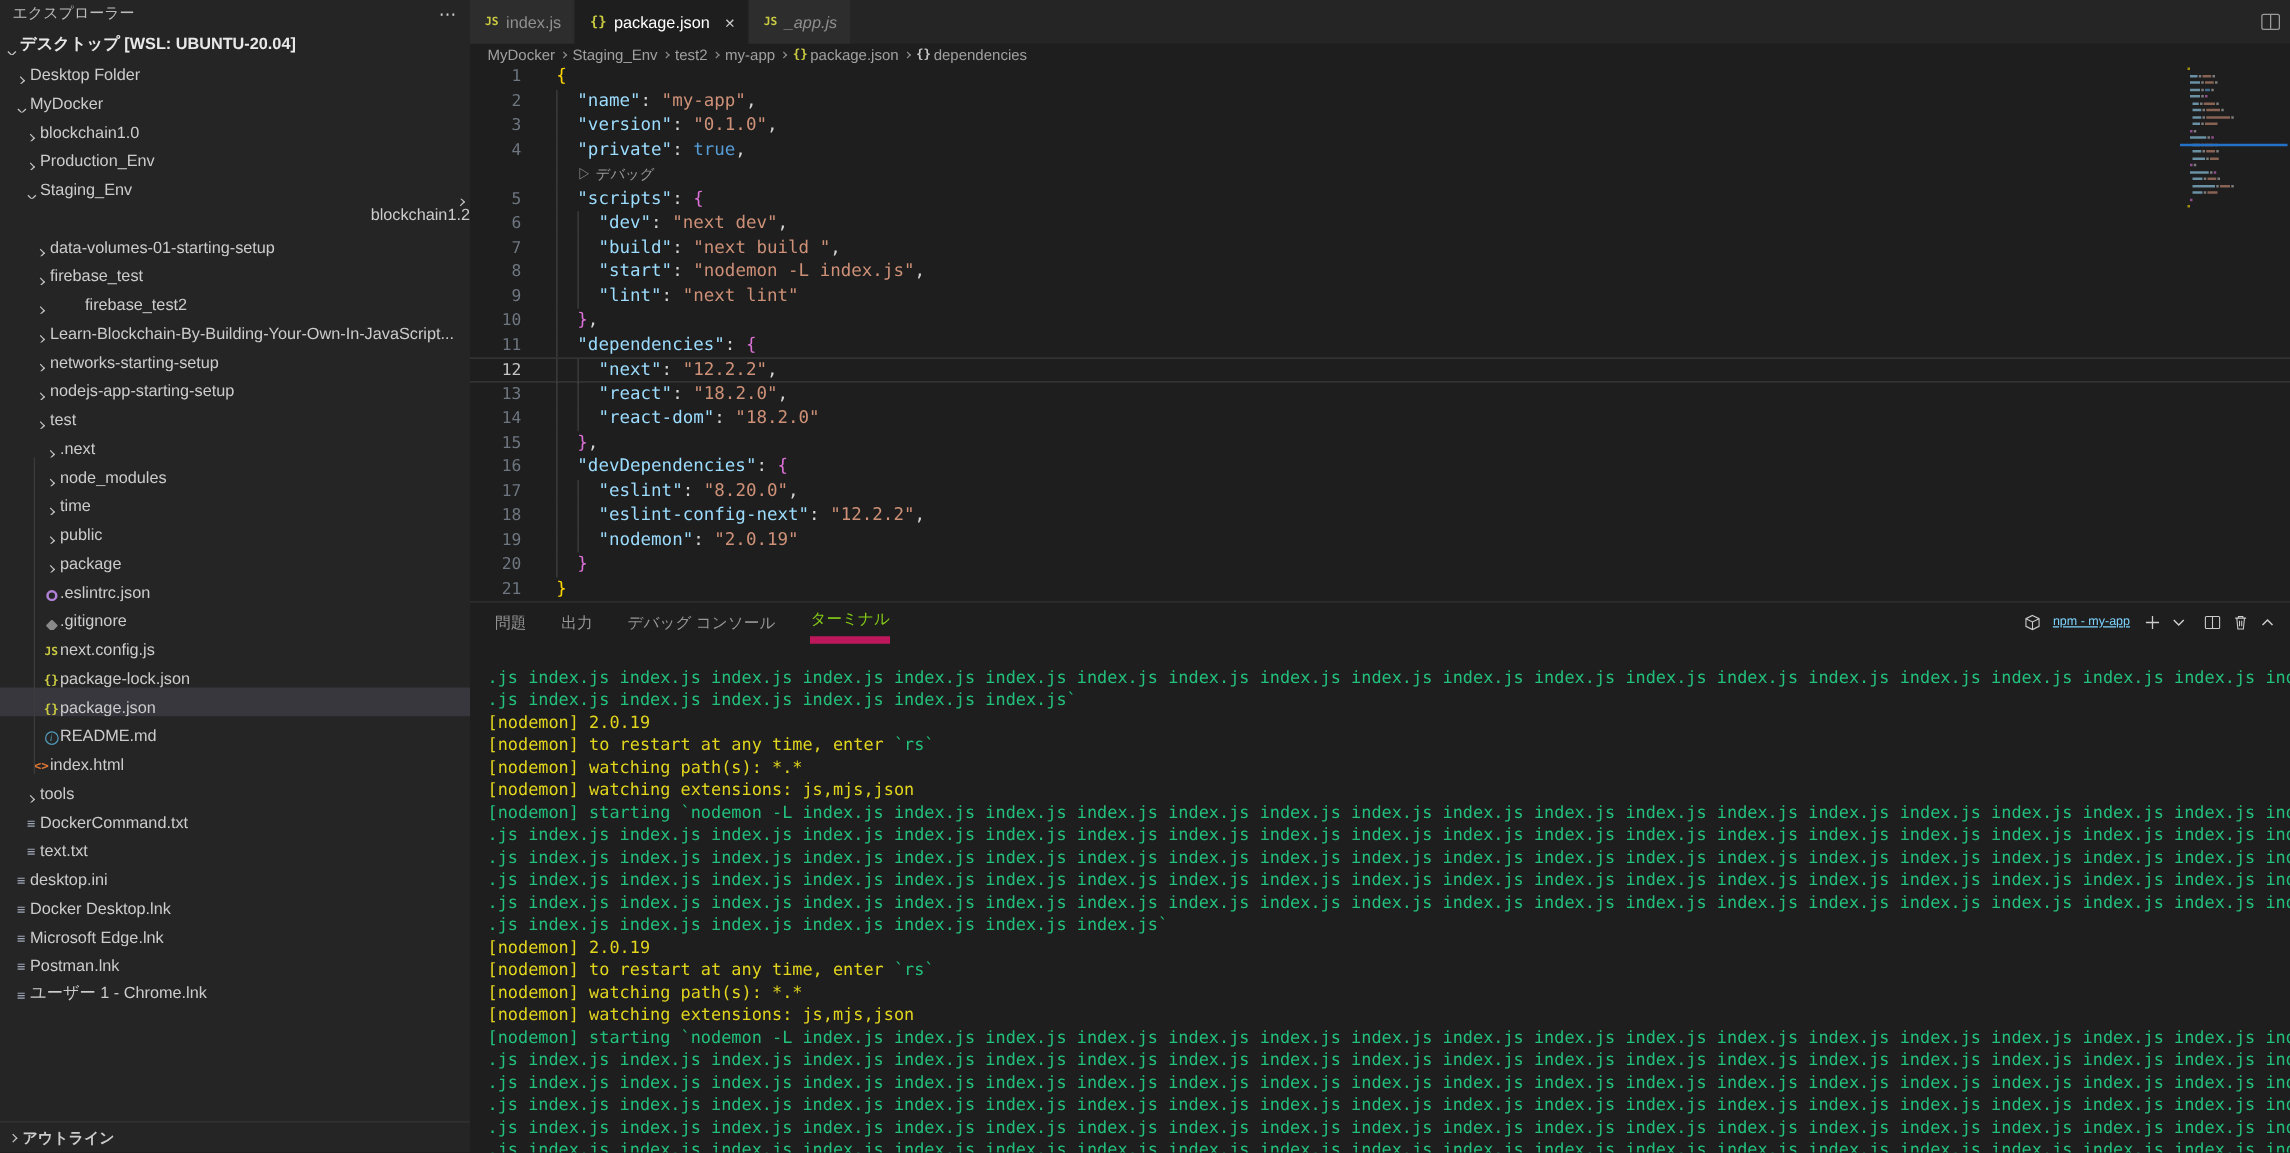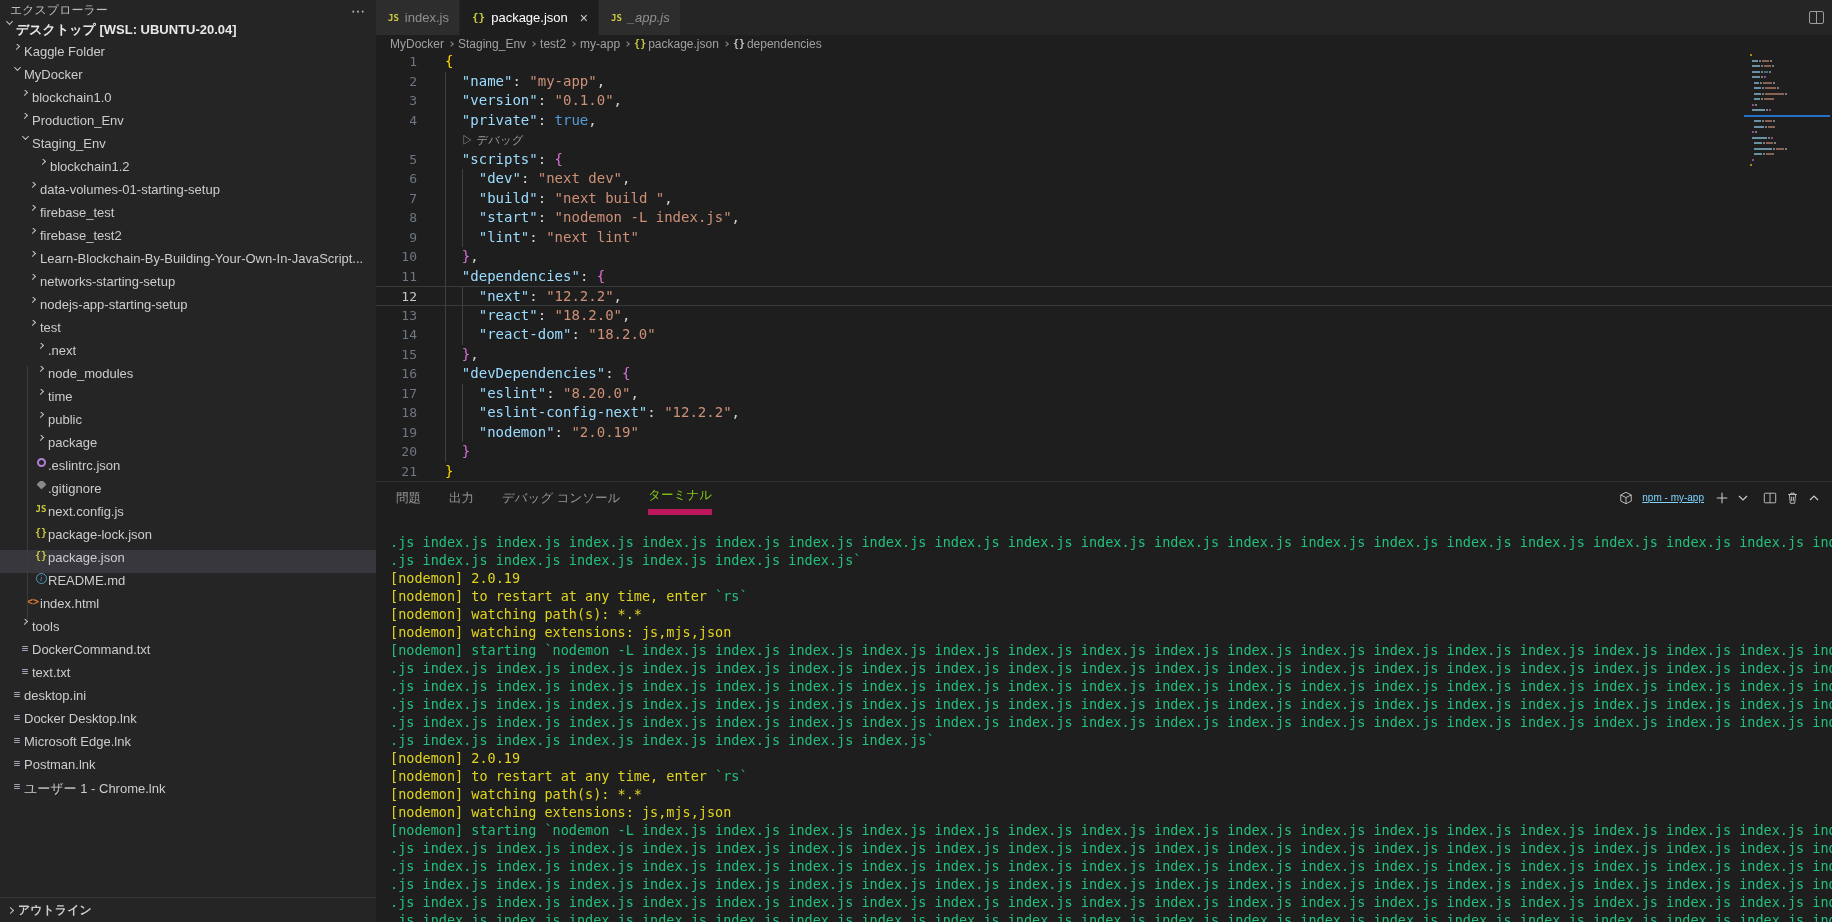--- a/index.html
+++ b/index.html
@@ -8,21 +8,21 @@
   body { position:relative; color:#cccccc; }
 
   
   #sidebar { position:absolute; left:0; top:0; width:376px; height:922px;
     background:#252526; overflow:hidden; }
   #side-header { height:21px; display:flex; align-items:center; padding:0 10px;
     font-size:12px; color:#bbbbbb; }
   #side-header .spacer { flex:1; }
   #side-more { color:#cccccc; font-size:14px; letter-spacing:1px; cursor:pointer; line-height:10px; }
   #tree { position:relative; }
-  .trow { height:23px; display:flex; align-items:flex-start; font-size:13px;
+  .trow { height:23px; display:flex; align-items:flex-end; font-size:13px;
     color:#cccccc; white-space:nowrap; overflow:hidden; cursor:pointer; }
   .trow.sel { background:#37373d; }
   .trow.bold { font-weight:bold; color:#e8e8e8; }
   .slot { width:14px; min-width:14px; display:flex; align-items:center; justify-content:center; }
   .chev { width:5px; height:5px; border-right:1.3px solid #c5c5c5; border-bottom:1.3px solid #c5c5c5; }
   .chev.right { transform:rotate(-45deg); margin-left:-2px; }
   .chev.down  { transform:rotate(45deg); margin-top:-2px; }
   .fi { font-size:9px; font-weight:bold; font-family:"DejaVu Sans Mono", monospace; }
   .fi-js { color:var(--iconYellow); }
   .fi-braces { color:var(--iconYellow); font-size:10px; }
@@ -104,21 +104,21 @@
       <div class="trow bold" style="padding-left: 2px;">
         <span class="slot">
           <span class="chev down"></span>
         </span>
         <span>デスクトップ [WSL: UBUNTU-20.04]</span>
       </div>
       <div class="trow" style="padding-left: 10px;">
         <span class="slot">
           <span class="chev right"></span>
         </span>
-        <span>Kaggle Folder</span>
+        <span>Desktop Folder</span>
       </div>
       <div class="trow" style="padding-left: 10px;">
         <span class="slot">
           <span class="chev down"></span>
         </span>
         <span>MyDocker</span>
       </div>
       <div class="trow" style="padding-left: 18px;">
         <span class="slot">
           <span class="chev right"></span>
@@ -130,39 +130,39 @@
           <span class="chev right"></span>
         </span>
         <span>Production_Env</span>
       </div>
       <div class="trow" style="padding-left: 18px;">
         <span class="slot">
           <span class="chev down"></span>
         </span>
         <span>Staging_Env</span>
       </div>
-      <div class="trow" style="padding-left: 36px;">
+      <div class="trow" style="padding-left: 12px; flex-direction: column;">
         <span class="slot">
           <span class="chev right"></span>
         </span>
         <span>blockchain1.2</span>
       </div>
       <div class="trow" style="padding-left: 26px;">
         <span class="slot">
           <span class="chev right"></span>
         </span>
         <span>data-volumes-01-starting-setup</span>
       </div>
       <div class="trow" style="padding-left: 26px;">
         <span class="slot">
           <span class="chev right"></span>
         </span>
         <span>firebase_test</span>
       </div>
-      <div class="trow" style="padding-left: 26px;">
+      <div class="trow" style="padding-left: 26px; gap: 28px;">
         <span class="slot">
           <span class="chev right"></span>
         </span>
         <span>firebase_test2</span>
       </div>
       <div class="trow" style="padding-left: 26px;">
         <span class="slot">
           <span class="chev right"></span>
         </span>
         <span>Learn-Blockchain-By-Building-Your-Own-In-JavaScript...</span>

